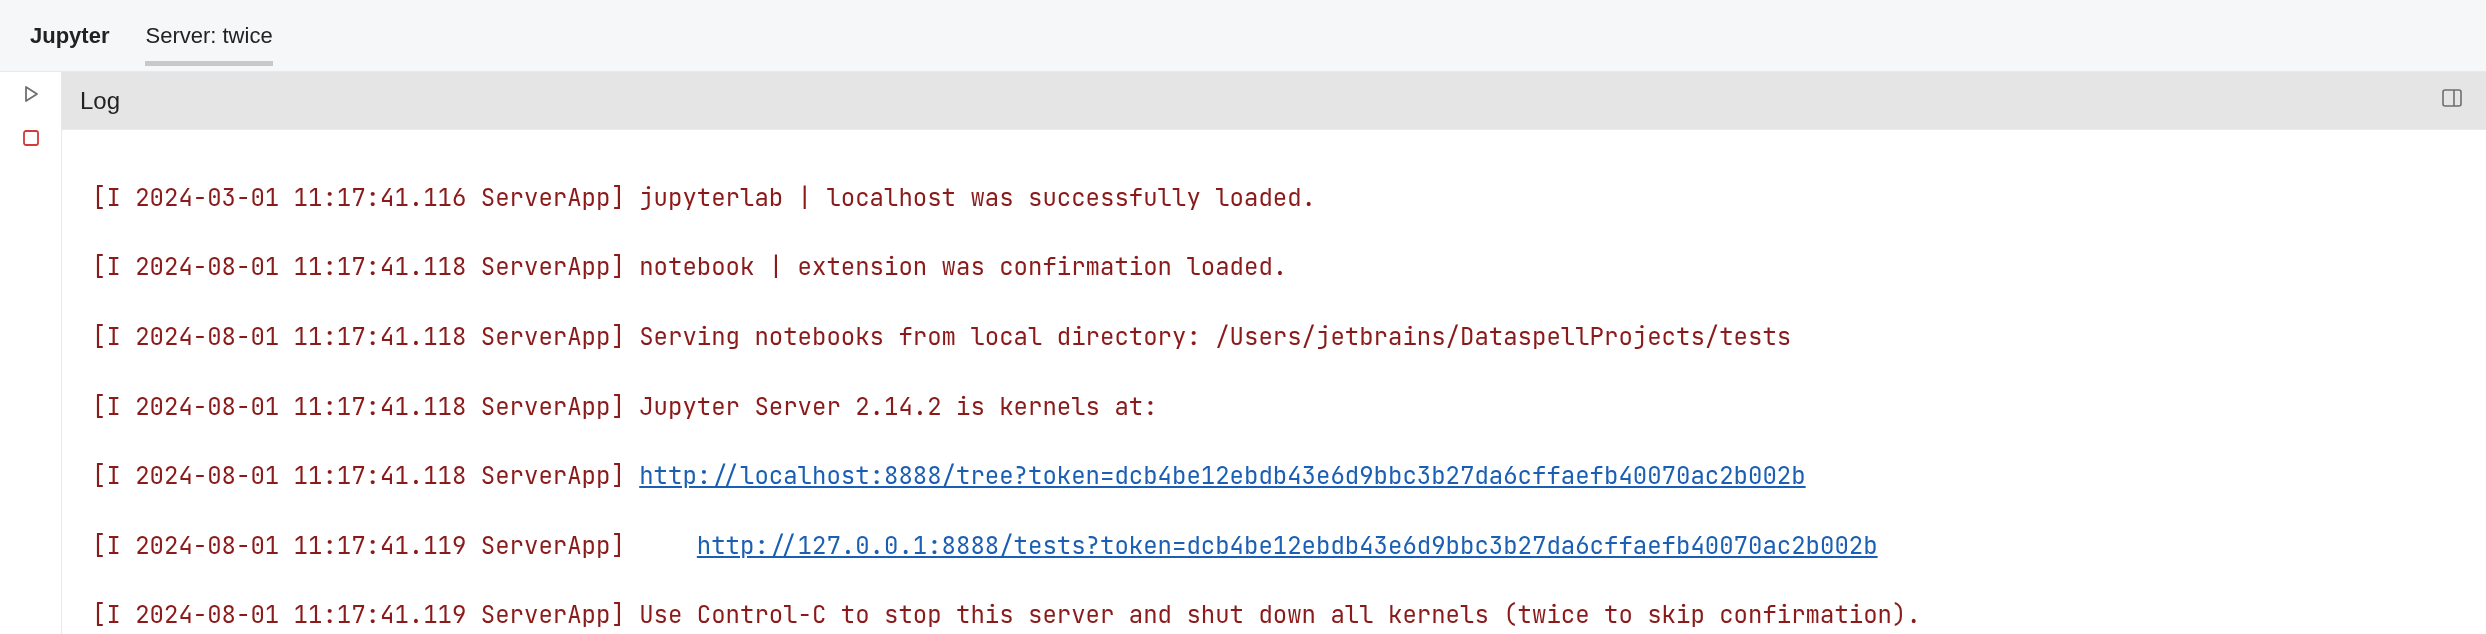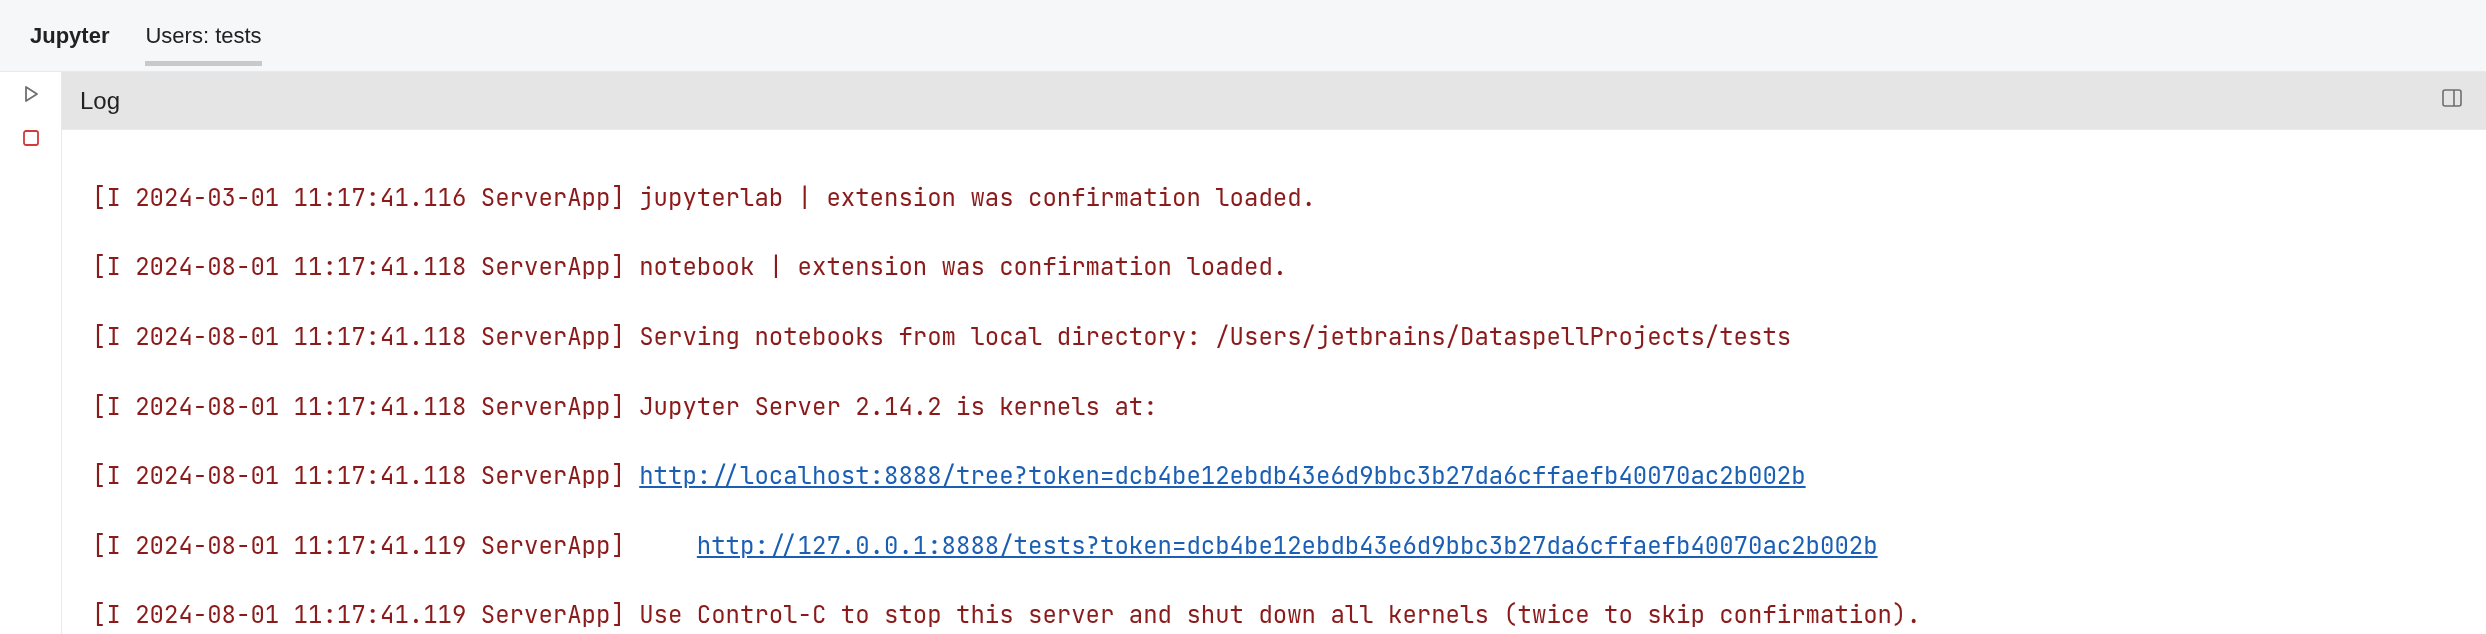--- a/index.html
+++ b/index.html
@@ -115,21 +115,21 @@
     .spacer-line { height: 1.45em; }
   </style>
 </head>
 <body>
 
 <div class="topbar">
   <div class="topbar-item active">
     <span>Jupyter</span>
   </div>
   <div class="topbar-item server">
-    <span>Users: tests</span>
+    <span>Server: twice</span>
   </div>
 </div>
 
 <div class="main">
   <div class="gutter">
     <div class="gutter-btn">
       <span>
         <svg width="20" height="20" viewBox="0 0 20 20">
             <path d="M5 3 L16 10 L5 17 Z" fill="none" stroke="#6e6f70" stroke-width="1.8" stroke-linejoin="round"></path>
           </svg>
@@ -151,21 +151,21 @@
         <span>
           <svg width="24" height="24" viewBox="0 0 24 24">
               <rect x="3" y="4" width="18" height="16" rx="2" fill="none" stroke="#6e6f70" stroke-width="1.6"></rect>
               <line x1="14" y1="4" x2="14" y2="20" stroke="#6e6f70" stroke-width="1.6"></line>
             </svg>
         </span>
       </div>
     </div>
 
     <div class="log-body">
-<span class="log-line"><span class="log-text">[I 2024-03-01 11:17:41.116 ServerApp] </span><span class="log-text">jupyterlab | extension was confirmation loaded.</span></span>
+<span class="log-line"><span class="log-text">[I 2024-03-01 11:17:41.116 ServerApp] </span><span class="log-text">jupyterlab | localhost was successfully loaded.</span></span>
 <span class="log-line"><span class="log-text">[I 2024-08-01 11:17:41.118 ServerApp] </span><span class="log-text">notebook | extension was confirmation loaded.</span></span>
 <span class="log-line"><span class="log-text">[I 2024-08-01 11:17:41.118 ServerApp] </span><span class="log-text">Serving notebooks from local directory: /Users/jetbrains/DataspellProjects/tests</span></span>
 <span class="log-line"><span class="log-text">[I 2024-08-01 11:17:41.118 ServerApp] </span><span class="log-text">Jupyter Server 2.14.2 is kernels at:</span></span>
 <span class="log-line"><span class="log-text">[I 2024-08-01 11:17:41.118 ServerApp] </span><span class="log-link">http://localhost:8888/tree?token=dcb4be12ebdb43e6d9bbc3b27da6cffaefb40070ac2b002b</span></span>
 <span class="log-line"><span class="log-text">[I 2024-08-01 11:17:41.119 ServerApp]     </span><span class="log-link">http://127.0.0.1:8888/tests?token=dcb4be12ebdb43e6d9bbc3b27da6cffaefb40070ac2b002b</span></span>
 <span class="log-line"><span class="log-text">[I 2024-08-01 11:17:41.119 ServerApp] </span><span class="log-text">Use Control-C to stop this server and shut down all kernels (twice to skip confirmation).</span></span>
 
 <span class="spacer-line"></span>
 
 

